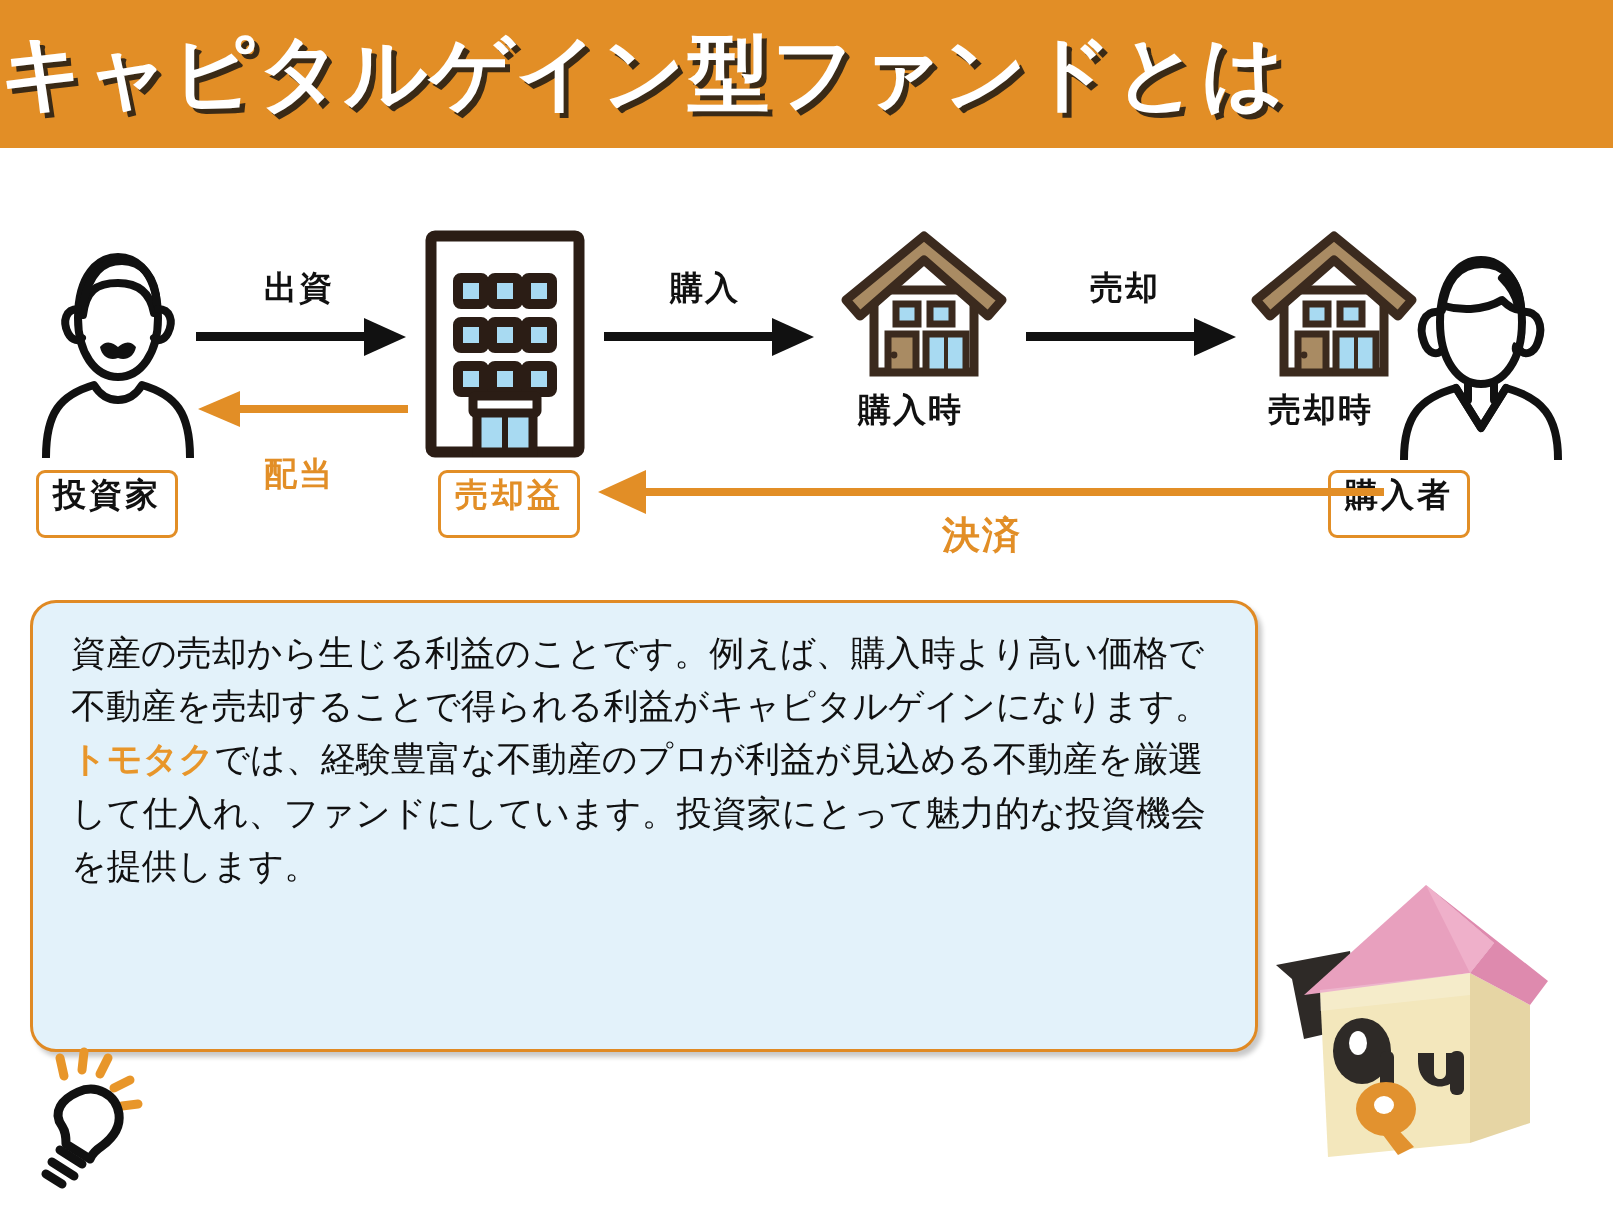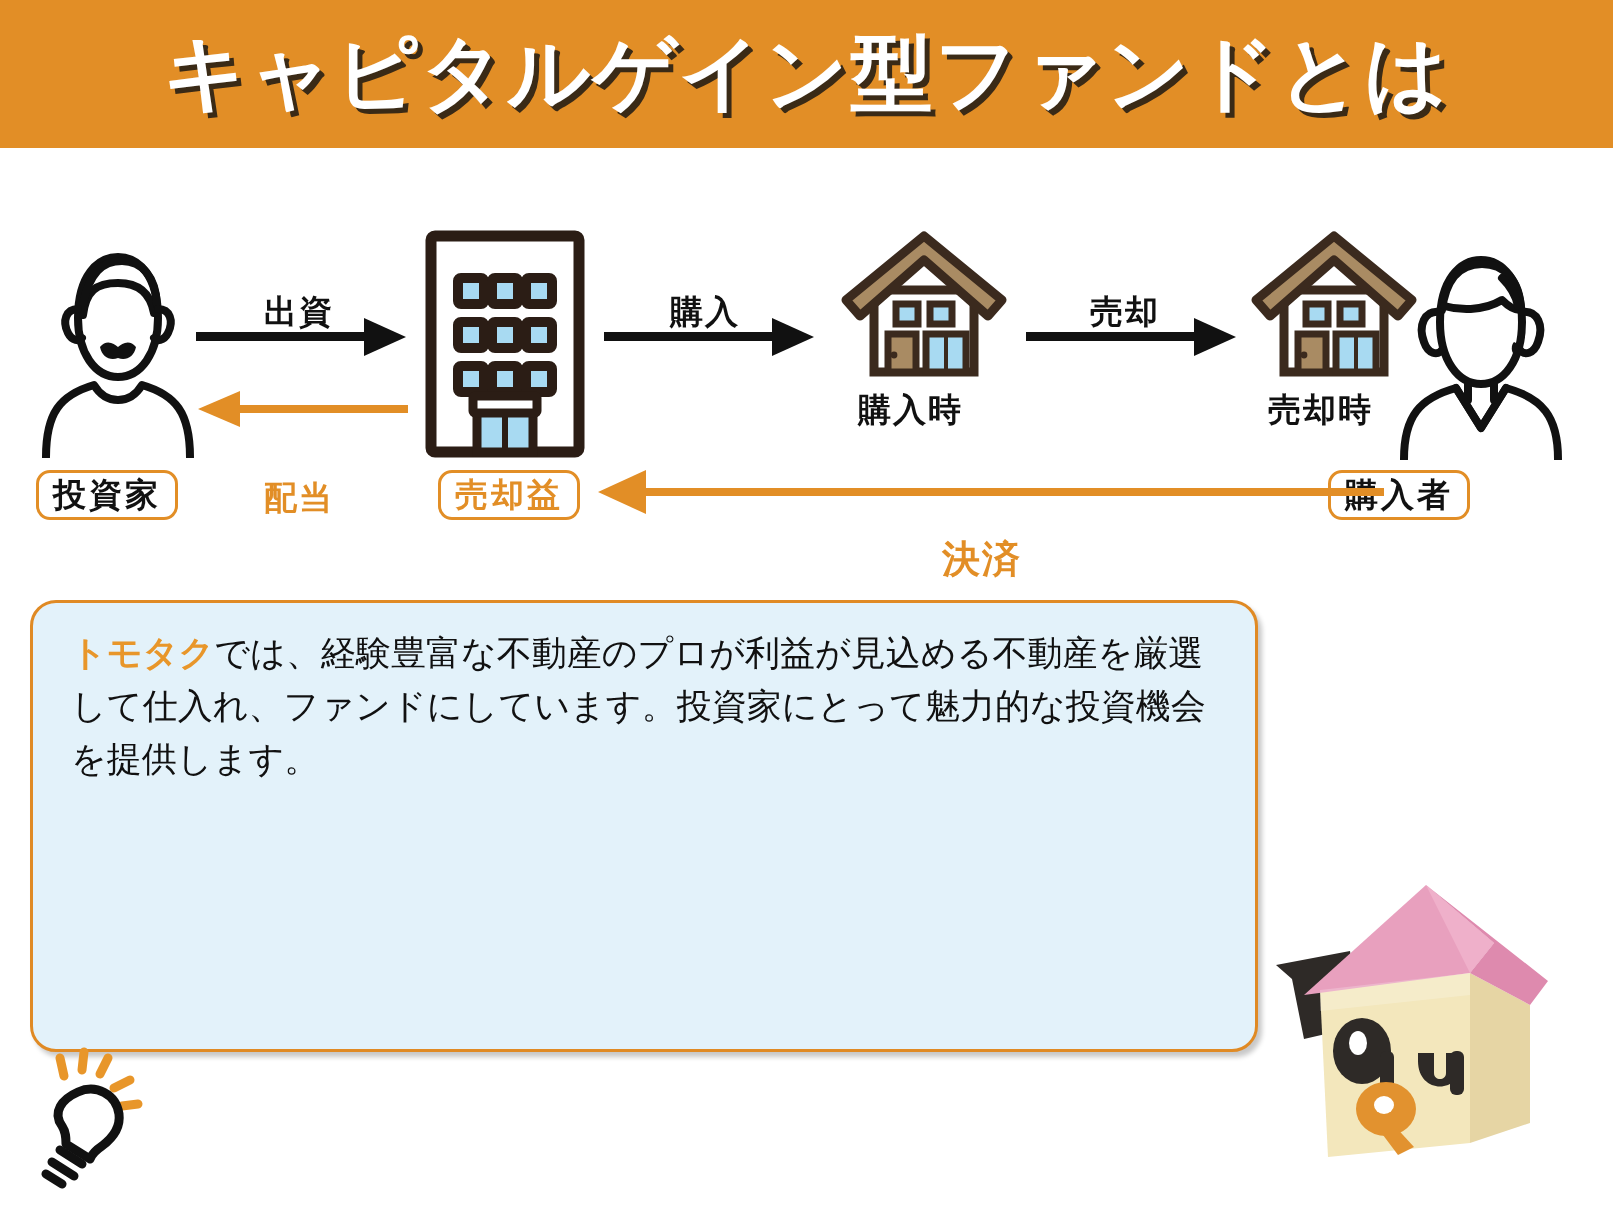--- a/index.html
+++ b/index.html
@@ -6,53 +6,53 @@
   body{
     width:1613px;height:1210px;position:relative;overflow:hidden;
     font-family:"Liberation Sans","DejaVu Sans",sans-serif;
     -webkit-font-smoothing:antialiased;
   }
 
   
   .banner{
     position:absolute;left:0;top:0;width:1613px;height:148px;
     background:#E28E26;
-    display:flex;align-items:center;justify-content:center;
+    display:flex;align-items:center;justify-content:flex-start;
   }
   .banner-title{
     font-size:82px;font-weight:bold;color:#ffffff;
     letter-spacing:2px;
     text-shadow:5px 5px 0 #3a2a16;
     white-space:nowrap;
     font-family:"DejaVu Sans","Liberation Sans",sans-serif;
   }
 
   
   .stage{position:absolute;left:0;top:148px;width:1613px;height:440px;}
   .abs{position:absolute;}
 
   
   .flow-label{
     position:absolute;font-size:33px;font-weight:bold;color:#111;
-    white-space:nowrap;letter-spacing:2px;margin-top:24px;
+    white-space:nowrap;letter-spacing:2px;
   }
   .flow-label.orange{color:#E28E26;}
   .flow-label.big-orange{color:#E28E26;font-size:38px;}
 
   
   .icon-caption{
     position:absolute;font-size:33px;font-weight:bold;color:#111;
     white-space:nowrap;letter-spacing:2px;
   }
 
   
   .box-label{
-    position:absolute;border:3px solid #E28E26;border-radius:14px;
+    position:absolute;border:3px solid #E28E26;border-radius:9px;
     background:#fff;color:#111;font-weight:bold;font-size:33px;
-    padding:5px 14px 4px 14px;white-space:nowrap;letter-spacing:3px;
+    padding:5px 14px 22px 14px;white-space:nowrap;letter-spacing:3px;
     line-height:1.05;
   }
   .box-label.orange-text{color:#E28E26;}
 
   
   .callout{
     position:absolute;left:30px;top:600px;width:1228px;height:452px;
     background:#E3F2FA;border:3px solid #E08A24;border-radius:26px;
     box-sizing:border-box;
     box-shadow:4px 5px 5px rgba(0,0,0,.22);
@@ -185,20 +185,21 @@
   <svg class="abs" style="left:594px;top:320px;width:790px;height:48px" viewBox="0 0 790 48">
     <rect x="48" y="20" width="742" height="8" fill="#E28E26"></rect>
     <path d="M52 2 L4 24 L52 46 Z" fill="#E28E26"></path>
   </svg>
   <div class="flow-label big-orange" style="left:942px;top:362px;">決済</div>
 
 </div>
 
 <div class="callout">
   <div class="callout-body">
+    <p>資産の売却から生じる利益のことです。例えば、購入時より高い価格で不動産を売却することで得られる利益がキャピタルゲインになります。</p>
     <p><span class="tomotaku">トモタク</span><span>では、経験豊富な不動産のプロが利益が見込める不動産を厳選して仕入れ、ファンドにしています。投資家にとって魅力的な投資機会を提供します。</span></p>
   </div>
 </div>
 
 <svg class="bulb" viewBox="0 0 150 150">
   <g stroke="#E8962A" stroke-width="9" stroke-linecap="round">
     <line x1="46" y1="36" x2="42" y2="18"></line>
     <line x1="64" y1="30" x2="66" y2="12"></line>
     <line x1="82" y1="34" x2="90" y2="18"></line>
     <line x1="96" y1="48" x2="112" y2="40"></line>

